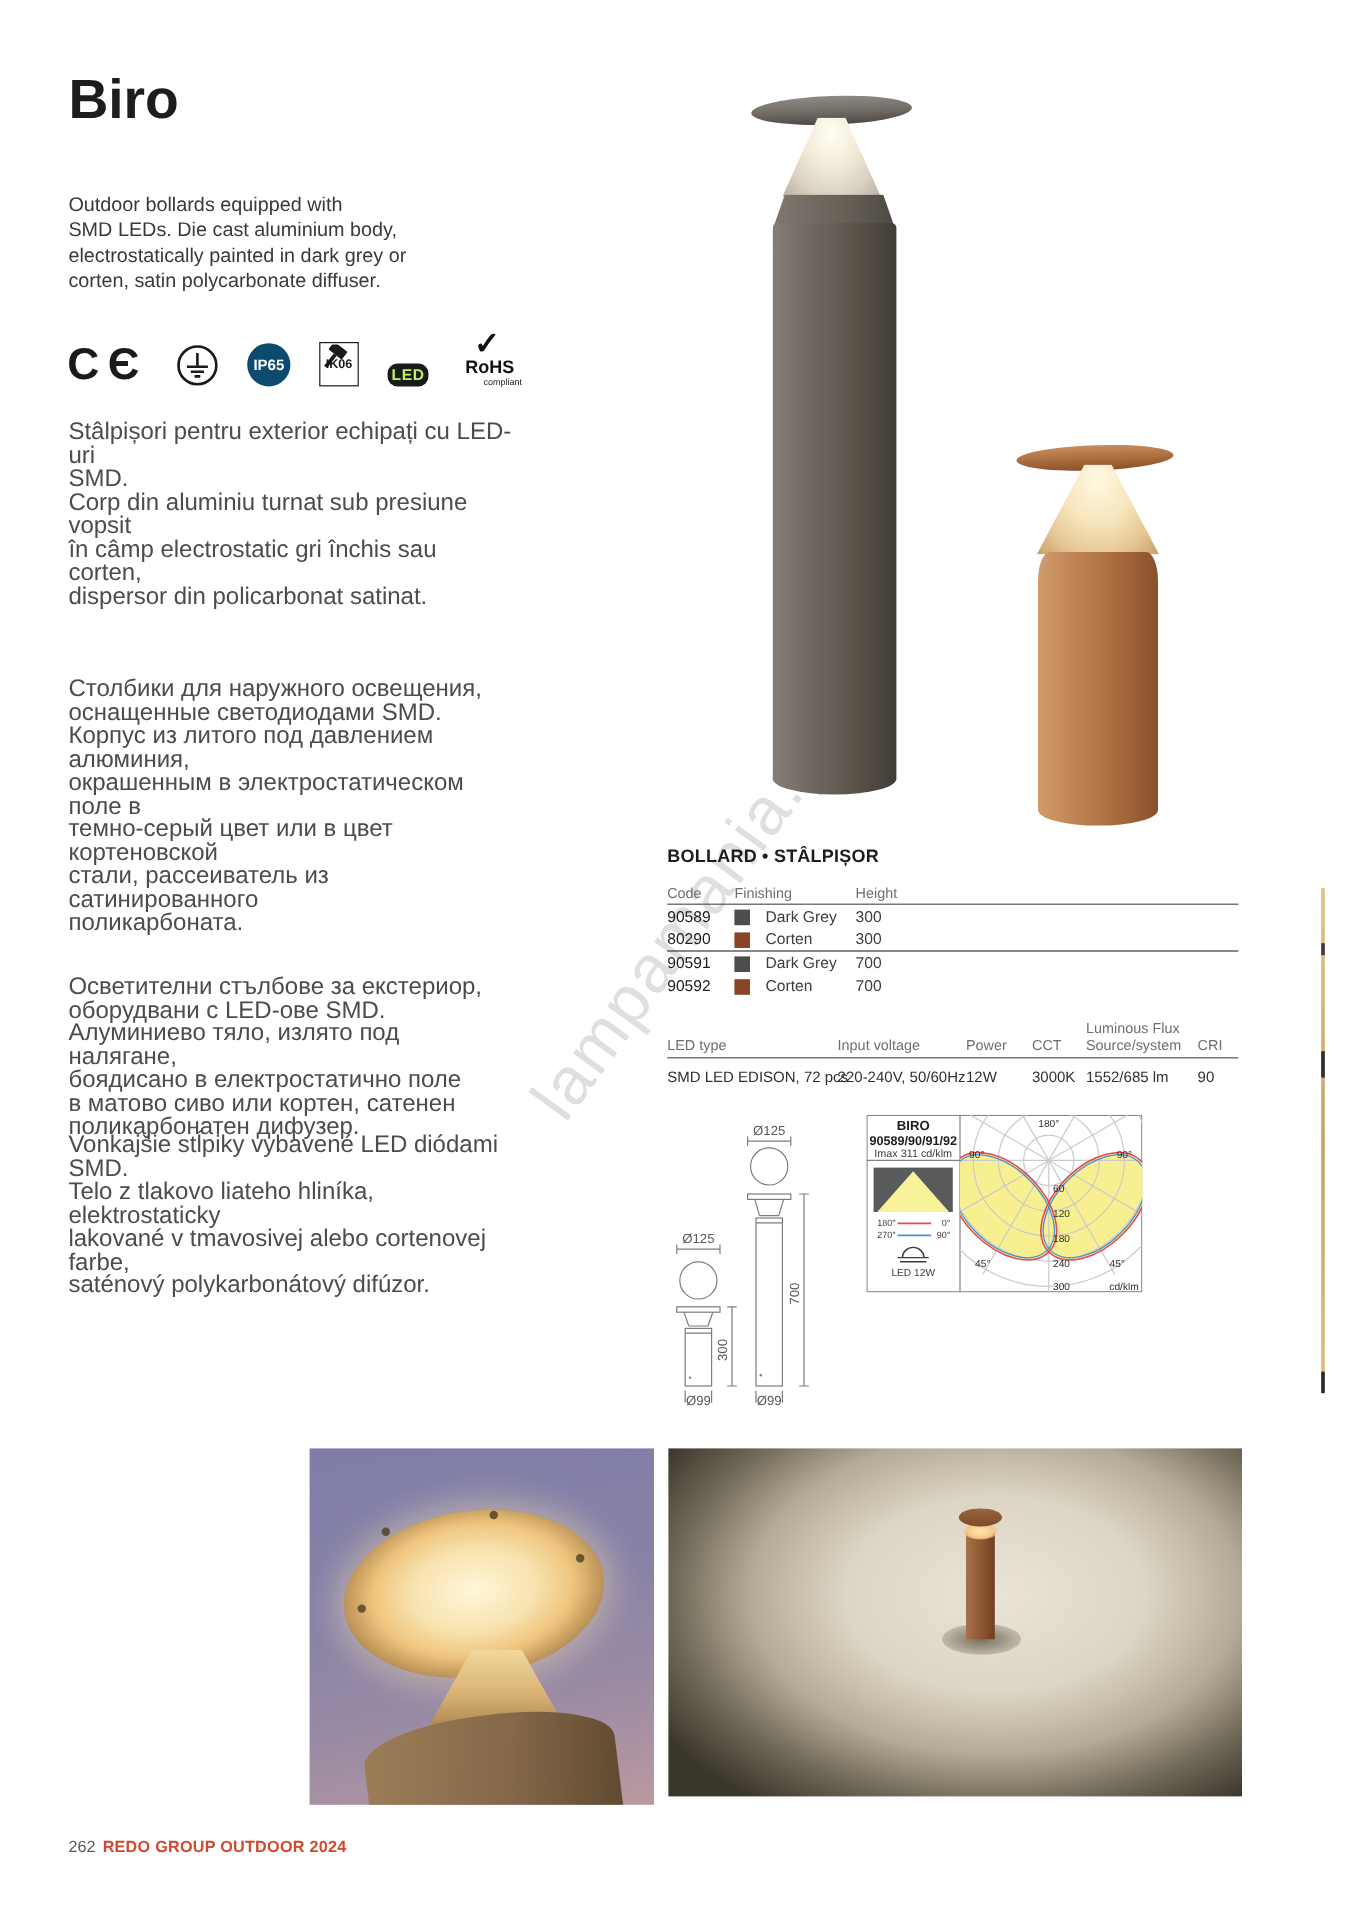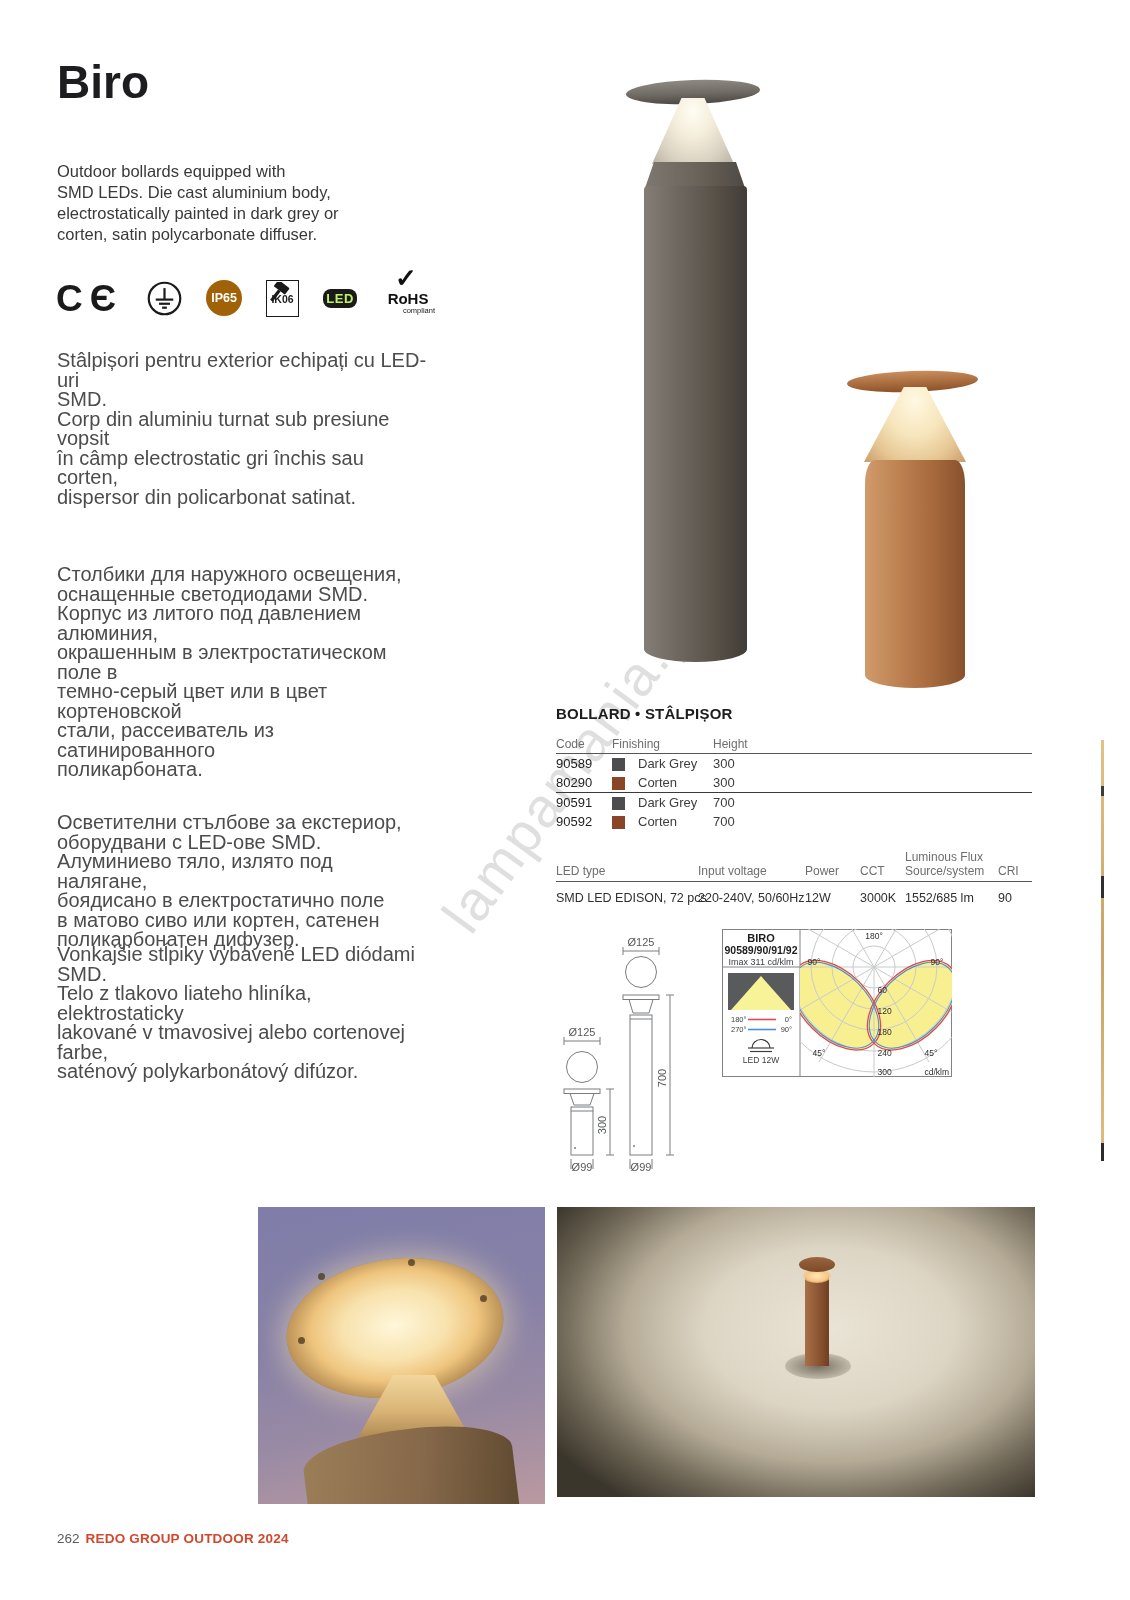--- a/index.html
+++ b/index.html
@@ -9,23 +9,23 @@
   .watermark{position:absolute;left:310px;top:735px;width:520px;text-align:center;
      font-size:56px;letter-spacing:2px;color:rgba(140,140,140,0.28);
      transform:rotate(-54deg);transform-origin:center;pointer-events:none;white-space:nowrap;}
   
   .title{position:absolute;left:57px;top:58px;font-size:46px;font-weight:700;line-height:1.05;color:#1d1d1f;}
   .desc-en{position:absolute;left:57px;top:161px;width:360px;font-size:16.5px;line-height:21px;
      color:#39393b;white-space:pre-line;}
   .lang-p{position:absolute;left:57px;width:370px;font-size:20px;line-height:19.5px;color:#4c4c4e;white-space:pre-line;}
   .p-ro{top:351px;} .p-it{top:464px;} .p-ru{top:565px;} .p-hu{top:717px;} .p-bg{top:813px;} .p-sk{top:945px;}
   
-  .certs{position:absolute;left:56px;top:274px;height:48px;display:flex;align-items:center;gap:24px;}
+  .certs{position:absolute;left:56px;top:274px;height:48px;display:flex;align-items:flex-end;gap:24px;}
   .ce-text{font-size:37px;font-weight:700;letter-spacing:7px;color:#1a1a1a;line-height:1;}
-  .ip65{width:36px;height:36px;border-radius:50%;background:#a16207;color:#fff;display:flex;
+  .ip65{width:36px;height:36px;border-radius:50%;background:#0c4a6e;color:#fff;display:flex;
         align-items:center;justify-content:center;font-size:12.5px;font-weight:700;}
   .ik06{position:relative;width:33px;height:37px;border:1.6px solid #1a1a1a;box-sizing:border-box;}
   .ik06 .ik-label{position:absolute;left:0;right:0;bottom:11px;text-align:center;font-size:10.5px;font-weight:700;color:#1a1a1a;}
   .led{width:34px;height:19px;background:#1a1a1a;border-radius:8px;color:#bef264;display:flex;
        align-items:center;justify-content:center;font-size:13px;font-weight:700;letter-spacing:.5px;}
   .rohs{position:relative;width:54px;text-align:center;line-height:1;}
   .rohs .check{position:absolute;left:14px;top:-16px;font-size:26px;font-weight:700;color:#111;}
   .rohs .rohs-t{font-size:15px;font-weight:700;color:#111;margin-top:10px;}
   .rohs .rohs-c{font-size:7.5px;color:#222;text-align:right;margin-top:1px;}
   

